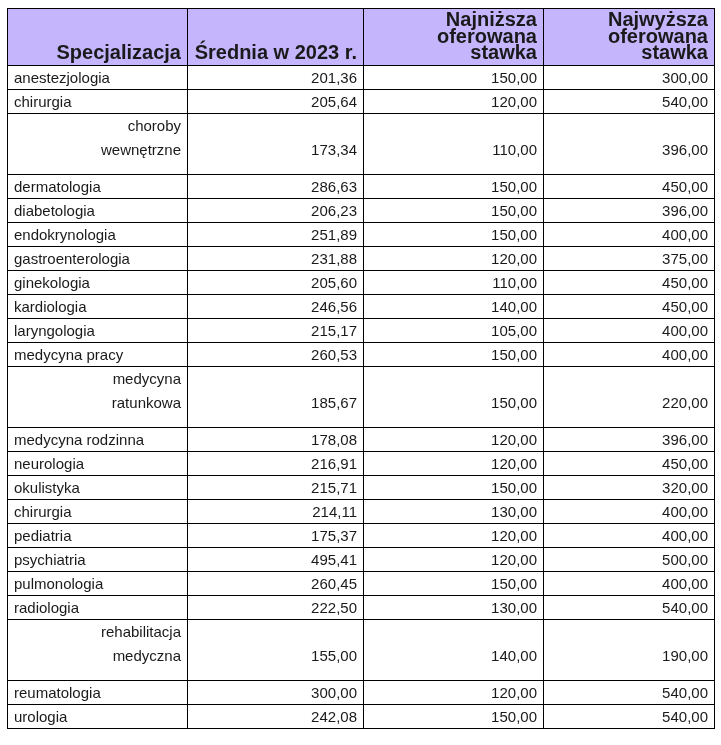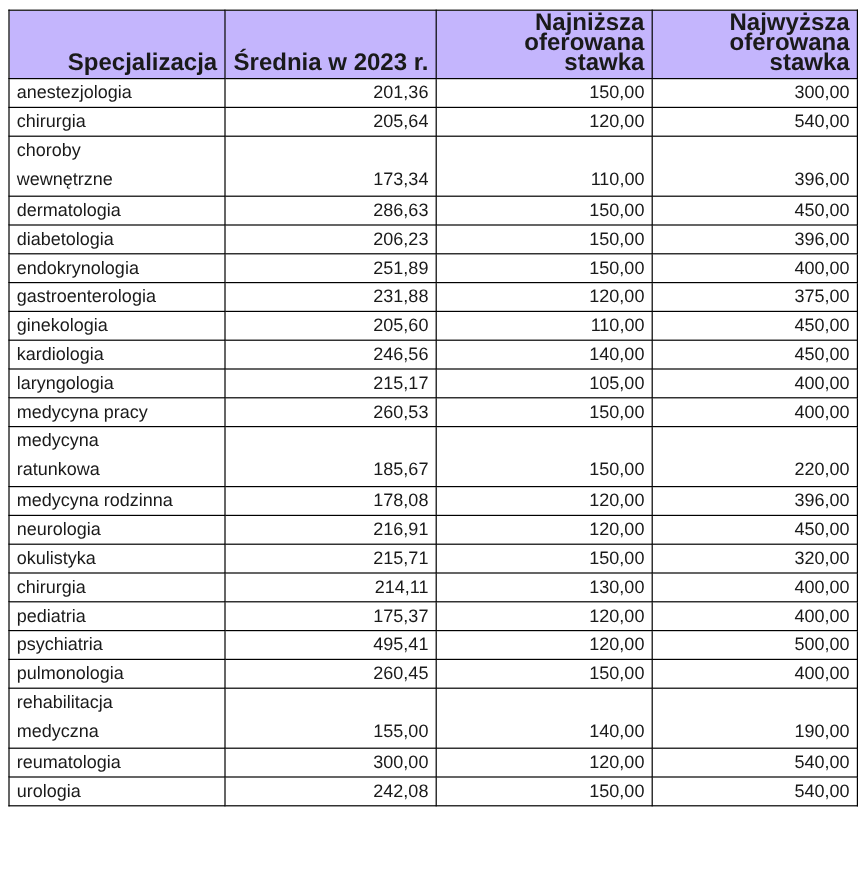--- a/index.html
+++ b/index.html
@@ -56,21 +56,22 @@
     padding: 0 6px;
     height: 24px;
     box-sizing: border-box;
     background: #ffffff;
     white-space: pre-line;
   }
   tbody tr.tall td {
     height: 49px;
     line-height: 24px;
     vertical-align: bottom;
-    padding-bottom: 1px;
+    padding-bottom: 12px;
+    text-align: right;
   }
   tbody td.t-name { text-align: left; }
   tbody td.t-num  { text-align: right; }
   tbody tr:last-child td { border-bottom: 1.6px solid #000000; }
 </style>
 </head>
 <body>
 
 <div id="rates-table-wrap">
   <table id="rates-table">
@@ -200,20 +201,26 @@
           <td class="t-num">495,41</td>
           <td class="t-num">120,00</td>
           <td class="t-num">500,00</td>
         </tr>
         <tr>
           <td class="t-name">pulmonologia</td>
           <td class="t-num">260,45</td>
           <td class="t-num">150,00</td>
           <td class="t-num">400,00</td>
         </tr>
+        <tr>
+          <td class="t-name">radiologia</td>
+          <td class="t-num">222,50</td>
+          <td class="t-num">130,00</td>
+          <td class="t-num">540,00</td>
+        </tr>
         <tr class="tall">
           <td class="t-name">rehabilitacja
 medyczna</td>
           <td class="t-num">155,00</td>
           <td class="t-num">140,00</td>
           <td class="t-num">190,00</td>
         </tr>
         <tr>
           <td class="t-name">reumatologia</td>
           <td class="t-num">300,00</td>

